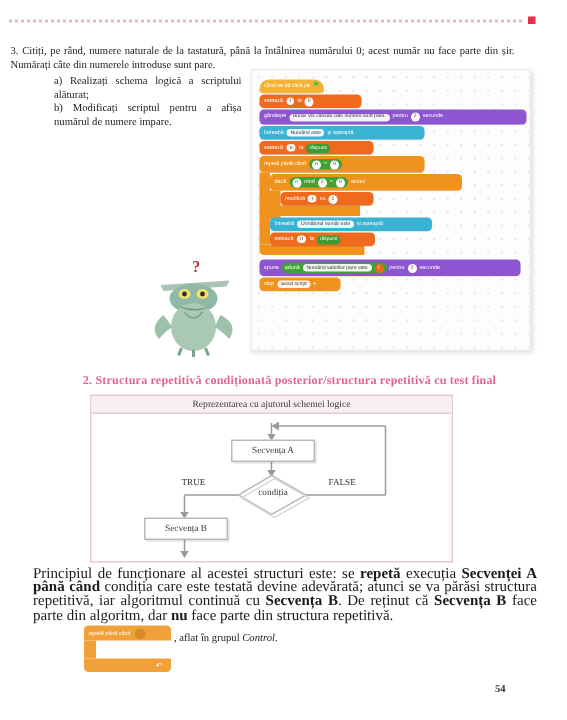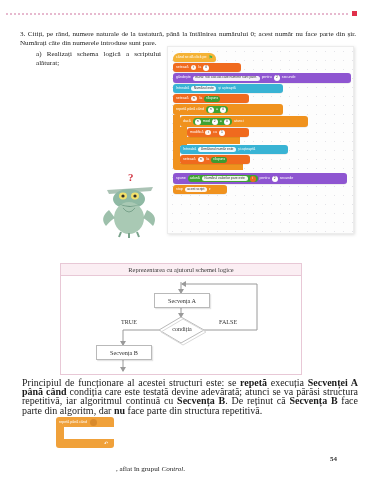--- a/index.html
+++ b/index.html
@@ -8,21 +8,21 @@
     font-family:"Liberation Serif",serif;color:#1b1b1b;position:relative;
   }
   .page{position:relative;width:378px;height:480px;}
 
   
   .toprule{position:absolute;left:6px;top:13px;width:344px;height:2px;
     background-image:repeating-linear-gradient(to right,#e7b9cf 0 2px,transparent 2px 4px);}
   .topdot{position:absolute;left:352px;top:11px;width:5px;height:5px;background:#e0304b;}
 
   
-  .ex{position:absolute;left:20px;top:30px;width:336px;font-size:7.1px;line-height:9.1px;text-align:justify;}
+  .ex{position:absolute;left:7px;top:30px;width:336px;font-size:7.1px;line-height:9.1px;text-align:justify;}
   .sub{position:absolute;left:36px;top:50px;width:125px;font-size:7.1px;line-height:9.1px;text-align:justify;}
   .sub p{margin:0;}
 
   
   .scratch{position:absolute;left:167px;top:46px;width:185px;height:186px;
     background:#fdfdfd;border:1px solid #ececec;box-shadow:1px 1px 3px rgba(0,0,0,.13);
     background-image:radial-gradient(#e3e3e8 .5px,transparent .5px);background-size:9px 9px;}
   .blk{position:absolute;border-radius:3px;color:#fff;font-family:"Liberation Sans",sans-serif;
     font-size:3.6px;line-height:1;display:flex;align-items:center;gap:2px;padding:0 3px;
     white-space:nowrap;overflow:hidden;box-shadow:0 .5px 0 rgba(0,0,0,.12);}
@@ -60,37 +60,38 @@
     box-shadow:1.2px 1.2px 0 rgba(0,0,0,.10);}
   .flbl{position:absolute;font-size:6.1px;color:#333;}
   .fsvg{position:absolute;left:0;top:0;}
 
   
   .para{position:absolute;left:22px;width:336px;font-size:10px;line-height:9.2px;text-align:justify;}
   .para b{font-weight:bold;}
   .p1{top:378px;}
   .p2{top:406px;}
   .inlineblk{position:absolute;left:56px;top:417px;width:58px;height:32px;}
-  .tail{position:absolute;left:116px;top:421px;font-size:7.1px;margin-top:44px;}
+  .tail{position:absolute;left:116px;top:421px;font-size:7.1px;}
   .tail i{font-style:italic;}
 
   .pageno{position:absolute;left:330px;top:455px;font-size:7px;font-weight:bold;color:#333;}
 </style>
 </head>
 <body>
 
 <div class="page">
 
   <div class="toprule"></div>
   <div class="topdot"></div>
 
   <div class="ex">3. Citiți, pe rând, numere naturale de la tastatură, până la întâlnirea numărului 0; acest număr nu face parte din șir. Numărați câte din numerele introduse sunt pare.</div>
 
   <div class="sub">
     <p>a) Realizați schema logică a scriptului alăturat;</p>
+    <p>b) Modificați scriptul pentru a afișa numărul de numere impare.</p>
   </div>
 
   <div class="scratch">
 
     <div class="blk ev" style="left:5px;top:6px;height:9px;border-top-left-radius:7px;border-top-right-radius:7px;">
       <span>când se dă click pe</span>
       <span class="flag">⚑</span>
     </div>
 
     <div class="blk var" style="left:5px;top:16px;height:9px;width:62px;">
@@ -194,20 +195,21 @@
     <ellipse cx="38" cy="30" rx="4" ry="3.4" fill="#f2e06a"></ellipse>
     <circle cx="26" cy="30" r="1.6" fill="#2b2b2b"></circle>
     <circle cx="38" cy="30" r="1.6" fill="#2b2b2b"></circle>
     <path d="M22 38 Q32 44 44 38 Q34 42 22 38 Z" fill="#6f9a84"></path>
     <path d="M12 44 Q2 52 9 60 Q14 54 18 52 Z" fill="#9dc0ab"></path>
     <path d="M50 44 Q62 50 56 60 Q50 54 46 52 Z" fill="#9dc0ab"></path>
     <path d="M24 66 L22 71 M32 67 L32 72 M40 66 L42 71" stroke="#7aa38c" stroke-width="2" fill="none"></path>
     <path d="M26 42 Q32 50 38 42" stroke="#7aa38c" stroke-width="1" fill="none"></path>
   </svg>
 
+  <div class="heading">2. Structura repetitivă condiționată posterior/structura repetitivă cu test final</div>
 
   <div class="flowbox">
     <div class="flowhdr">Reprezentarea cu ajutorul schemei logice</div>
 
     <svg class="fsvg" width="240" height="110">
       <defs>
         <marker id="ah" markerWidth="6" markerHeight="6" refX="4" refY="3" orient="auto">
           <path d="M0,0 L5,3 L0,6 z" fill="#9a9a9a"></path>
         </marker>
       </defs>

